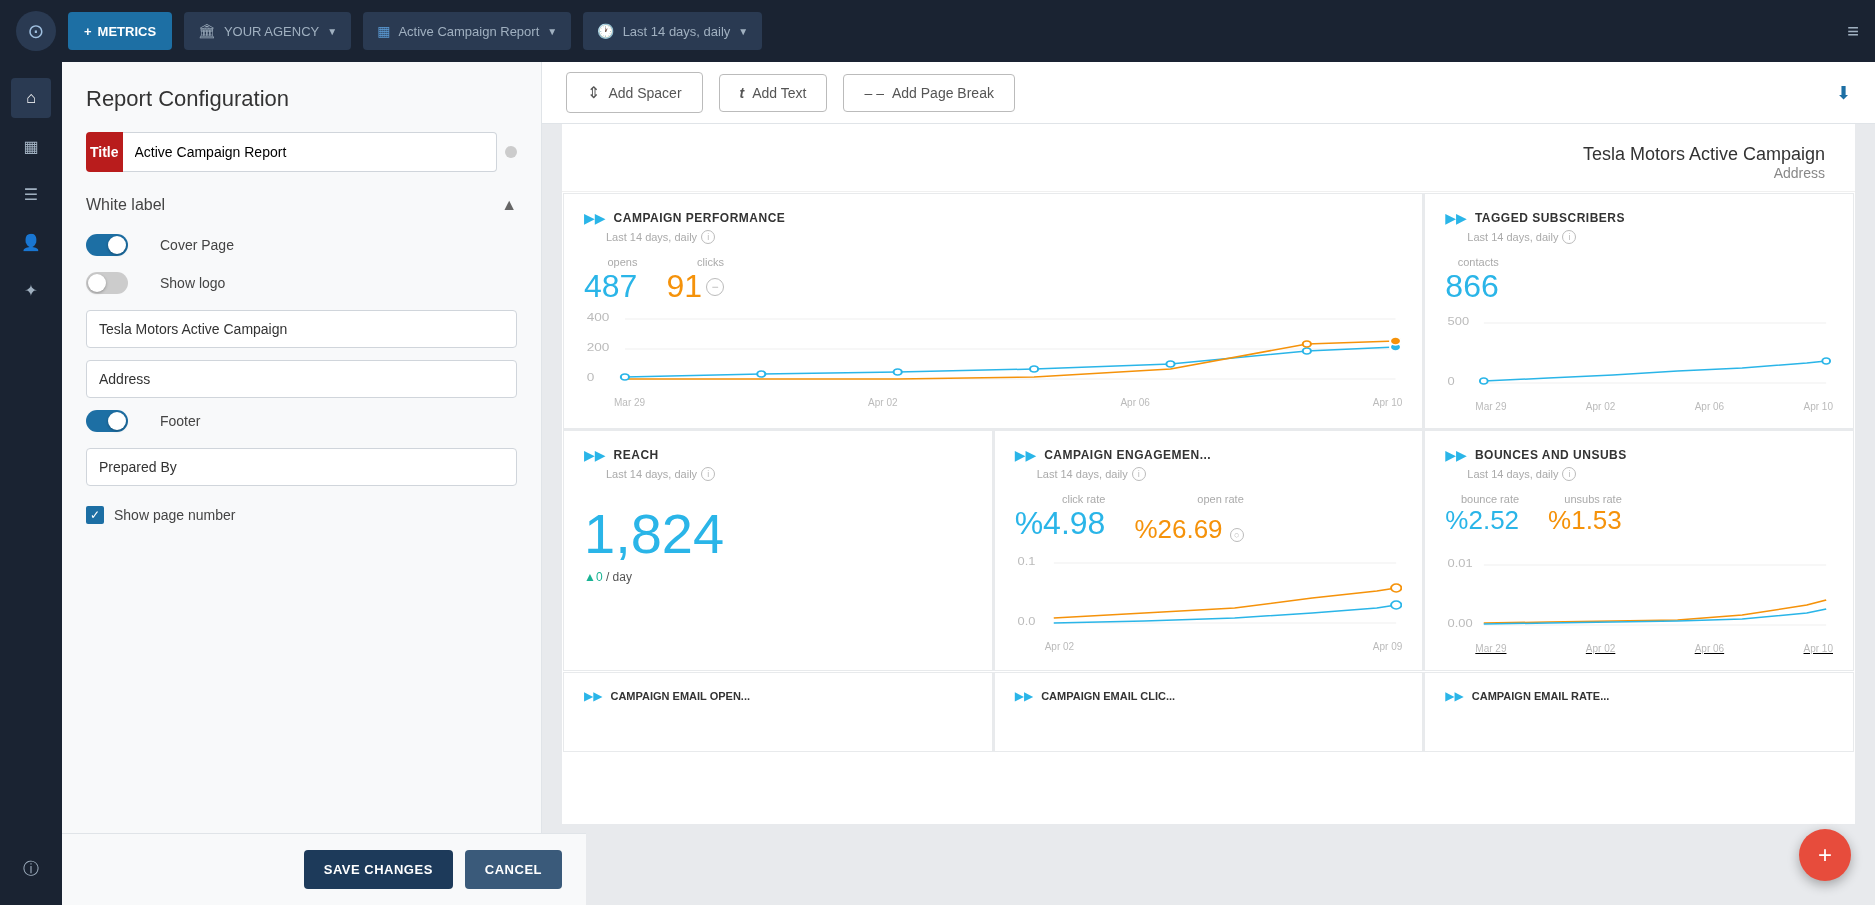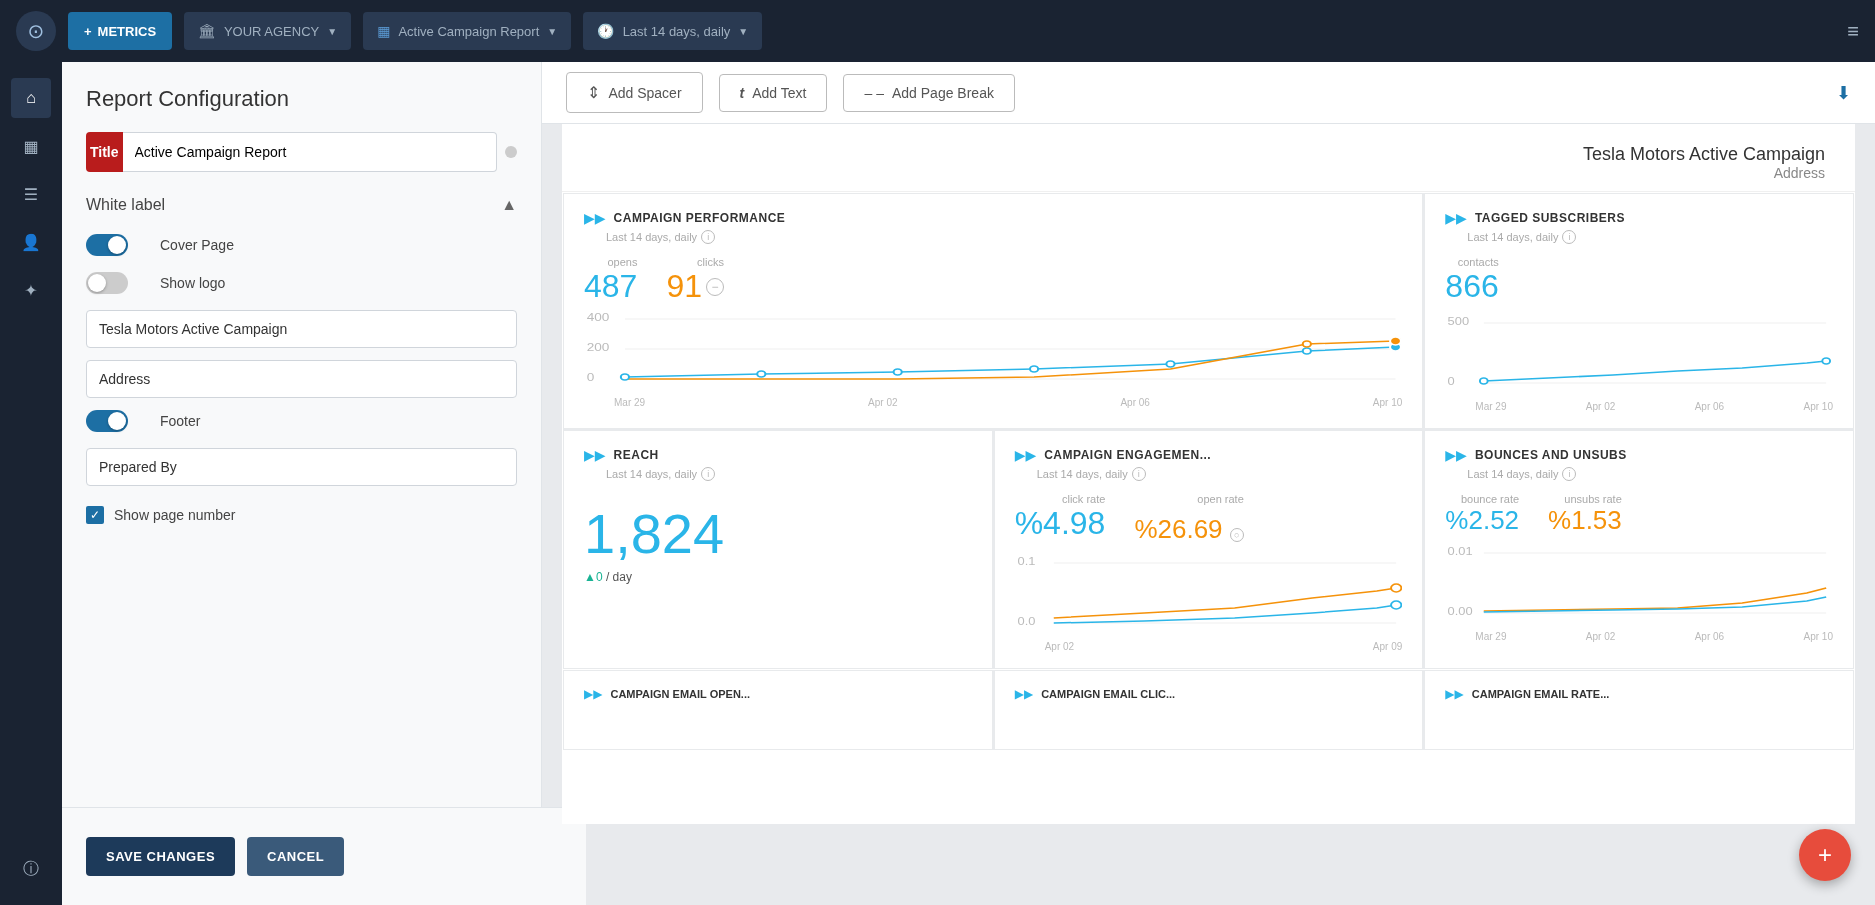--- a/index.html
+++ b/index.html
@@ -195,23 +195,24 @@
     .checkbox-label { font-size: 14px; color: #444; }
 
     
     .config-footer {
       position: fixed;
       bottom: 0;
       left: 62px;
       width: 524px;
       background: #f8f9fa;
       border-top: 1px solid #e0e4e8;
-      padding: 29px 24px;
+      padding: 16px 24px;
       display: flex;
       gap: 12px;
+      justify-content: flex-end;
     }
     .btn-save {
       background: #1d3a5a;
       color: white;
       border: none;
       padding: 12px 20px;
       font-size: 13px;
       font-weight: 700;
       border-radius: 4px;
       cursor: pointer;
@@ -686,21 +687,21 @@
           <div class="widget-metrics">
             <div class="metric-group">
               <div class="metric-label">bounce rate</div>
               <div style="color:#2ab5e8; font-size:26px;">%2.52</div>
             </div>
             <div class="metric-group">
               <div class="metric-label">unsubs rate</div>
               <div style="color:#f5920a; font-size:26px;">%1.53</div>
             </div>
           </div>
-          <div style="position:relative; margin-top:7px;">
+          <div style="position:relative; margin-top:19px;text-decoration:underline;">
             <svg class="chart-svg" viewBox="0 0 300 80" preserveAspectRatio="none">
               <text x="2" y="12" font-size="10" fill="#bbb">0.01</text>
               <text x="2" y="72" font-size="10" fill="#bbb">0.00</text>
               <line x1="30" y1="10" x2="295" y2="10" stroke="#f0f0f0" stroke-width="1"></line>
               <line x1="30" y1="70" x2="295" y2="70" stroke="#f0f0f0" stroke-width="1"></line>
               <polyline points="30,68 80,67 130,66 180,65 230,60 280,50 295,45" stroke="#f5920a" stroke-width="1.5" fill="none"></polyline>
               <polyline points="30,69 80,68 130,67 180,66 230,64 280,58 295,54" stroke="#2ab5e8" stroke-width="1.5" fill="none"></polyline>
             </svg>
             <div class="chart-dates">
               <span style="margin-left:30px;">Mar 29</span>

